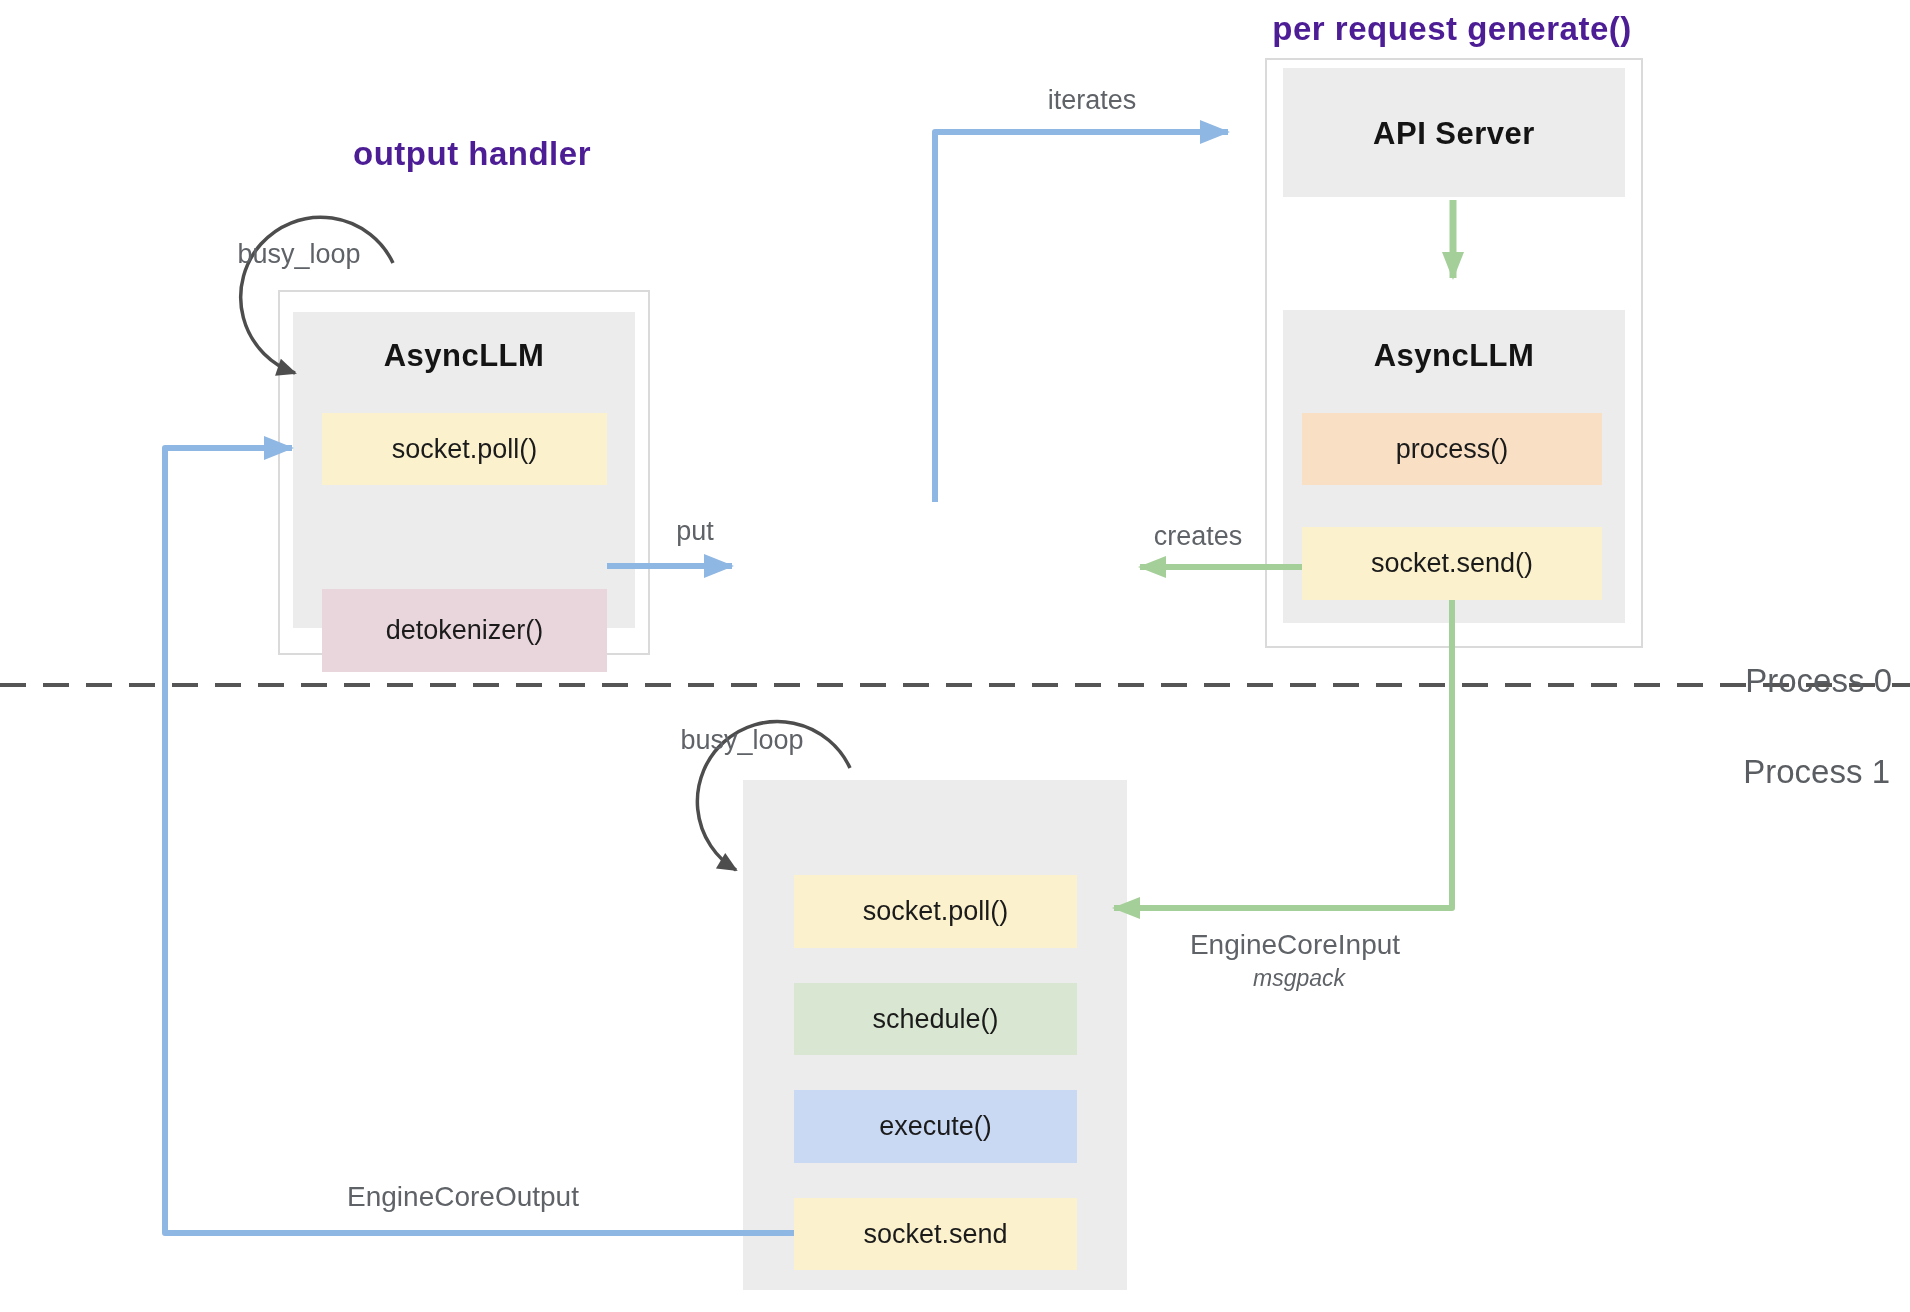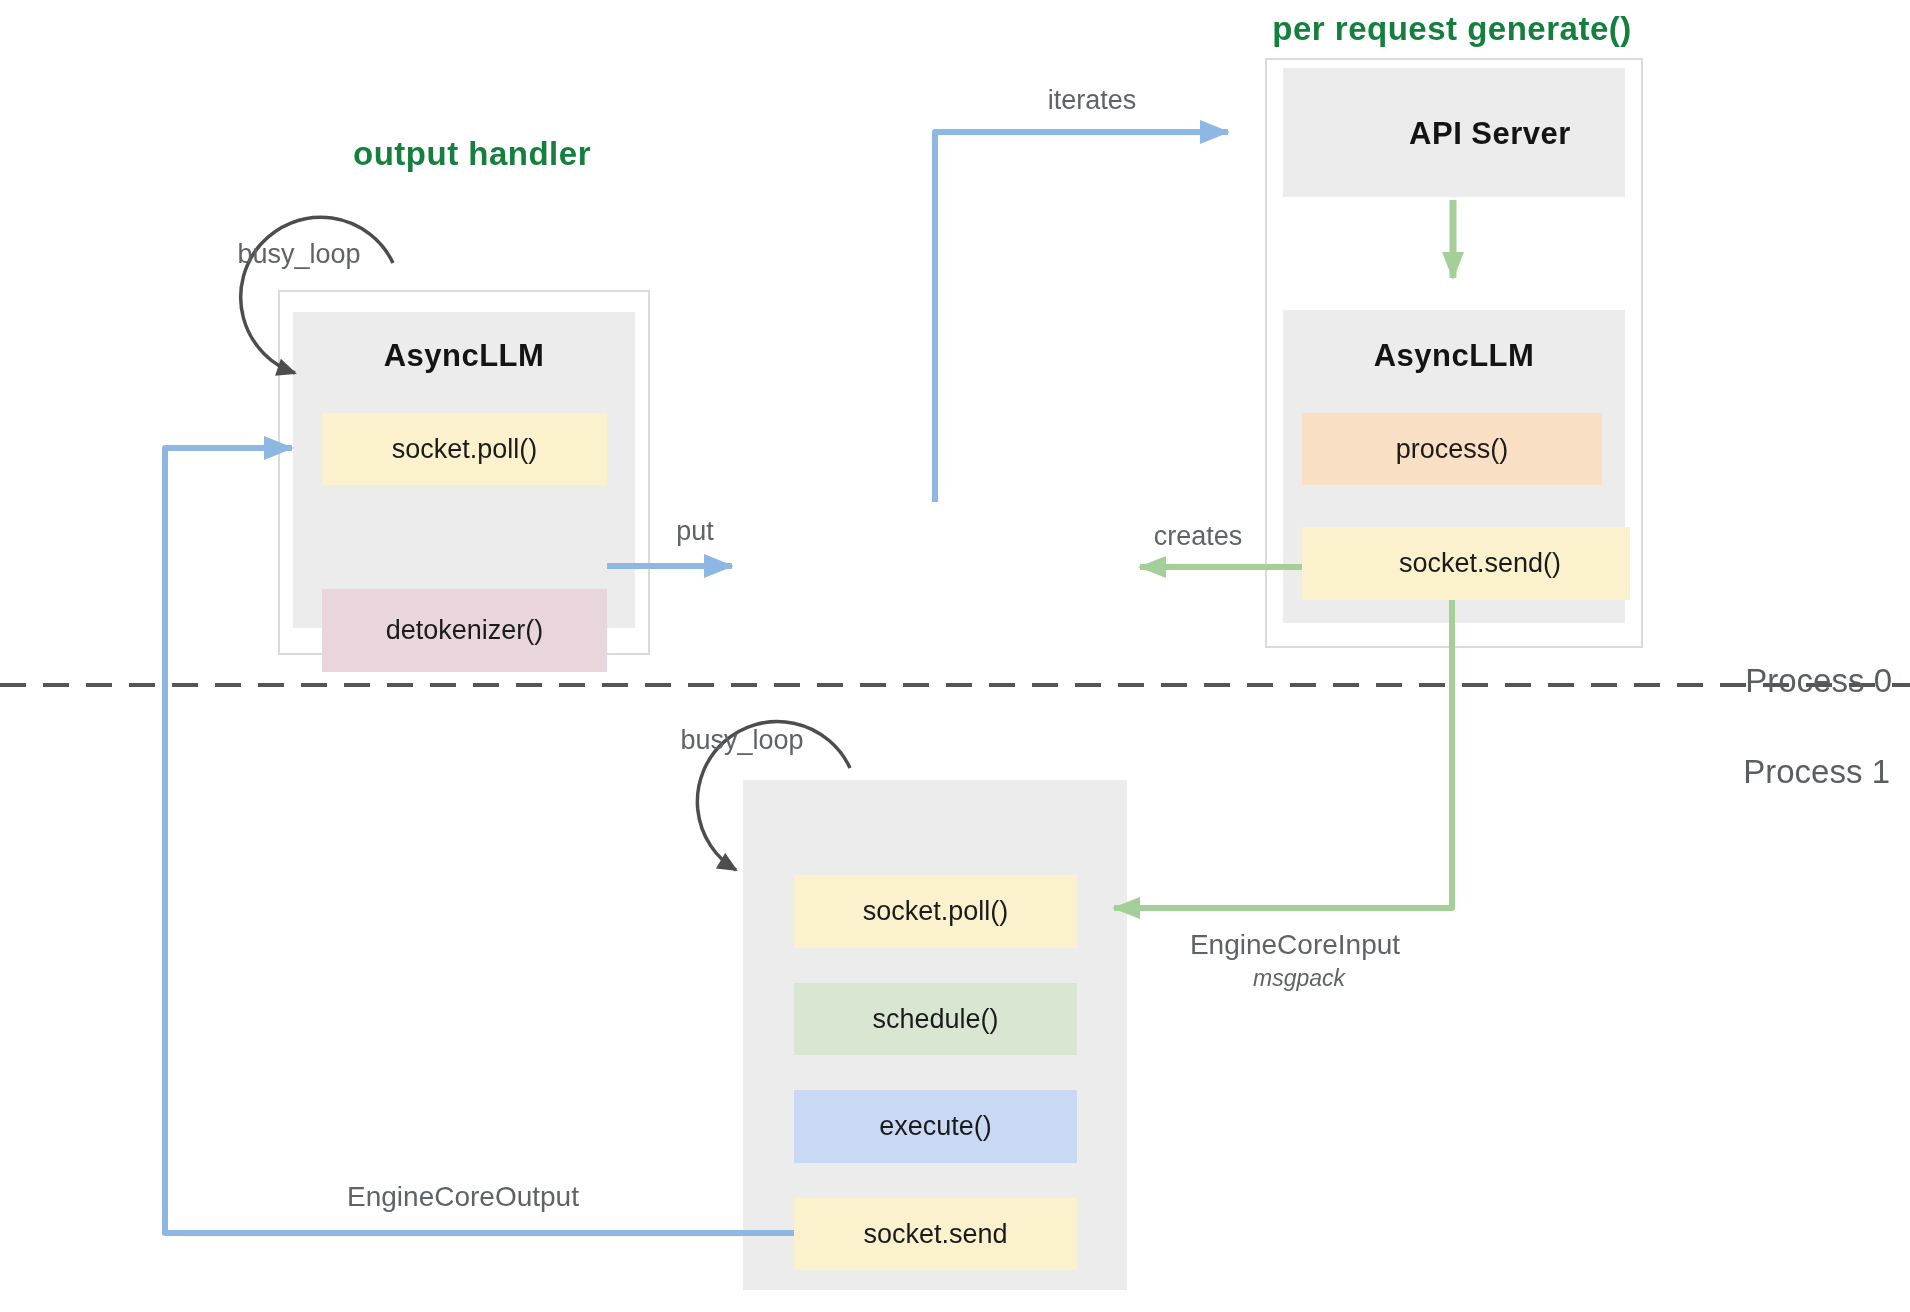--- a/index.html
+++ b/index.html
@@ -19,21 +19,21 @@
     position:absolute;z-index:3;display:flex;align-items:center;justify-content:center;
     font-size:27px;color:#1b1b1b;white-space:nowrap;
   }
   .yellow{background:#fbf1cd;}
   .peach{background:#f9dfc4;}
   .pink{background:#e9d6dc;}
   .greenfill{background:#d9e7d2;}
   .bluefill{background:#c9d9f4;}
   .section-title{
     position:absolute;z-index:3;transform:translate(-50%,-50%);
-    font-size:33px;font-weight:700;color:#15803d;letter-spacing:.5px;white-space:nowrap;
+    font-size:33px;font-weight:700;color:#4c1d95;letter-spacing:.5px;white-space:nowrap;
   }
   .edge-label{
     position:absolute;z-index:3;transform:translate(-50%,-50%);
     font-size:27px;color:#5f6368;white-space:nowrap;
   }
   .edge-label.small-italic{font-size:23px;font-style:italic;}
   .process-label{
     position:absolute;z-index:3;transform:translate(-100%,-50%);
     font-size:33px;color:#5a5e62;white-space:nowrap;margin-top:40px;
   }
@@ -52,25 +52,25 @@
 
   <div class="box container" style="left:278px;top:290px;width:372px;height:365px;"></div>
   <div class="box graybox" style="left:293px;top:312px;width:342px;height:316px;"></div>
   <div class="node-title" style="left:293px;top:338px;width:342px;">AsyncLLM</div>
   <div class="method yellow" style="left:322px;top:413px;width:285px;height:72px;">socket.poll()</div>
   <div class="method pink" style="left:322px;top:544px;width:285px;height:83px;margin-top:45px;">detokenizer()</div>
   <div class="edge-label" style="left:299px;top:254px;">busy_loop</div>
 
   <div class="box container" style="left:1265px;top:58px;width:378px;height:590px;"></div>
   <div class="box graybox" style="left:1283px;top:68px;width:342px;height:129px;"></div>
-  <div class="node-title" style="left:1283px;top:116px;width:342px;padding-left:36px;">API Server</div>
+  <div class="node-title" style="left:1283px;top:116px;width:342px;">API Server</div>
   <div class="box graybox" style="left:1283px;top:310px;width:342px;height:313px;"></div>
   <div class="node-title" style="left:1283px;top:338px;width:342px;">AsyncLLM</div>
   <div class="method peach" style="left:1302px;top:413px;width:300px;height:72px;">process()</div>
-  <div class="method yellow" style="left:1302px;top:527px;width:300px;height:73px;padding-left:28px;">socket.send()</div>
+  <div class="method yellow" style="left:1302px;top:527px;width:300px;height:73px;">socket.send()</div>
 
 
   <div class="box graybox" style="left:743px;top:780px;width:384px;height:510px;"></div>
   <div class="method yellow" style="left:794px;top:875px;width:283px;height:73px;">socket.poll()</div>
   <div class="method greenfill" style="left:794px;top:983px;width:283px;height:72px;text-align:right;">schedule()</div>
   <div class="method yellow" style="left:794px;top:1198px;width:283px;height:72px;">socket.send</div>
   <div class="method bluefill" style="left:794px;top:1090px;width:283px;height:73px;">execute()</div>
   <div class="edge-label" style="left:742px;top:740px;">busy_loop</div>
 
   <div class="edge-label" style="left:1092px;top:100px;">iterates</div>

